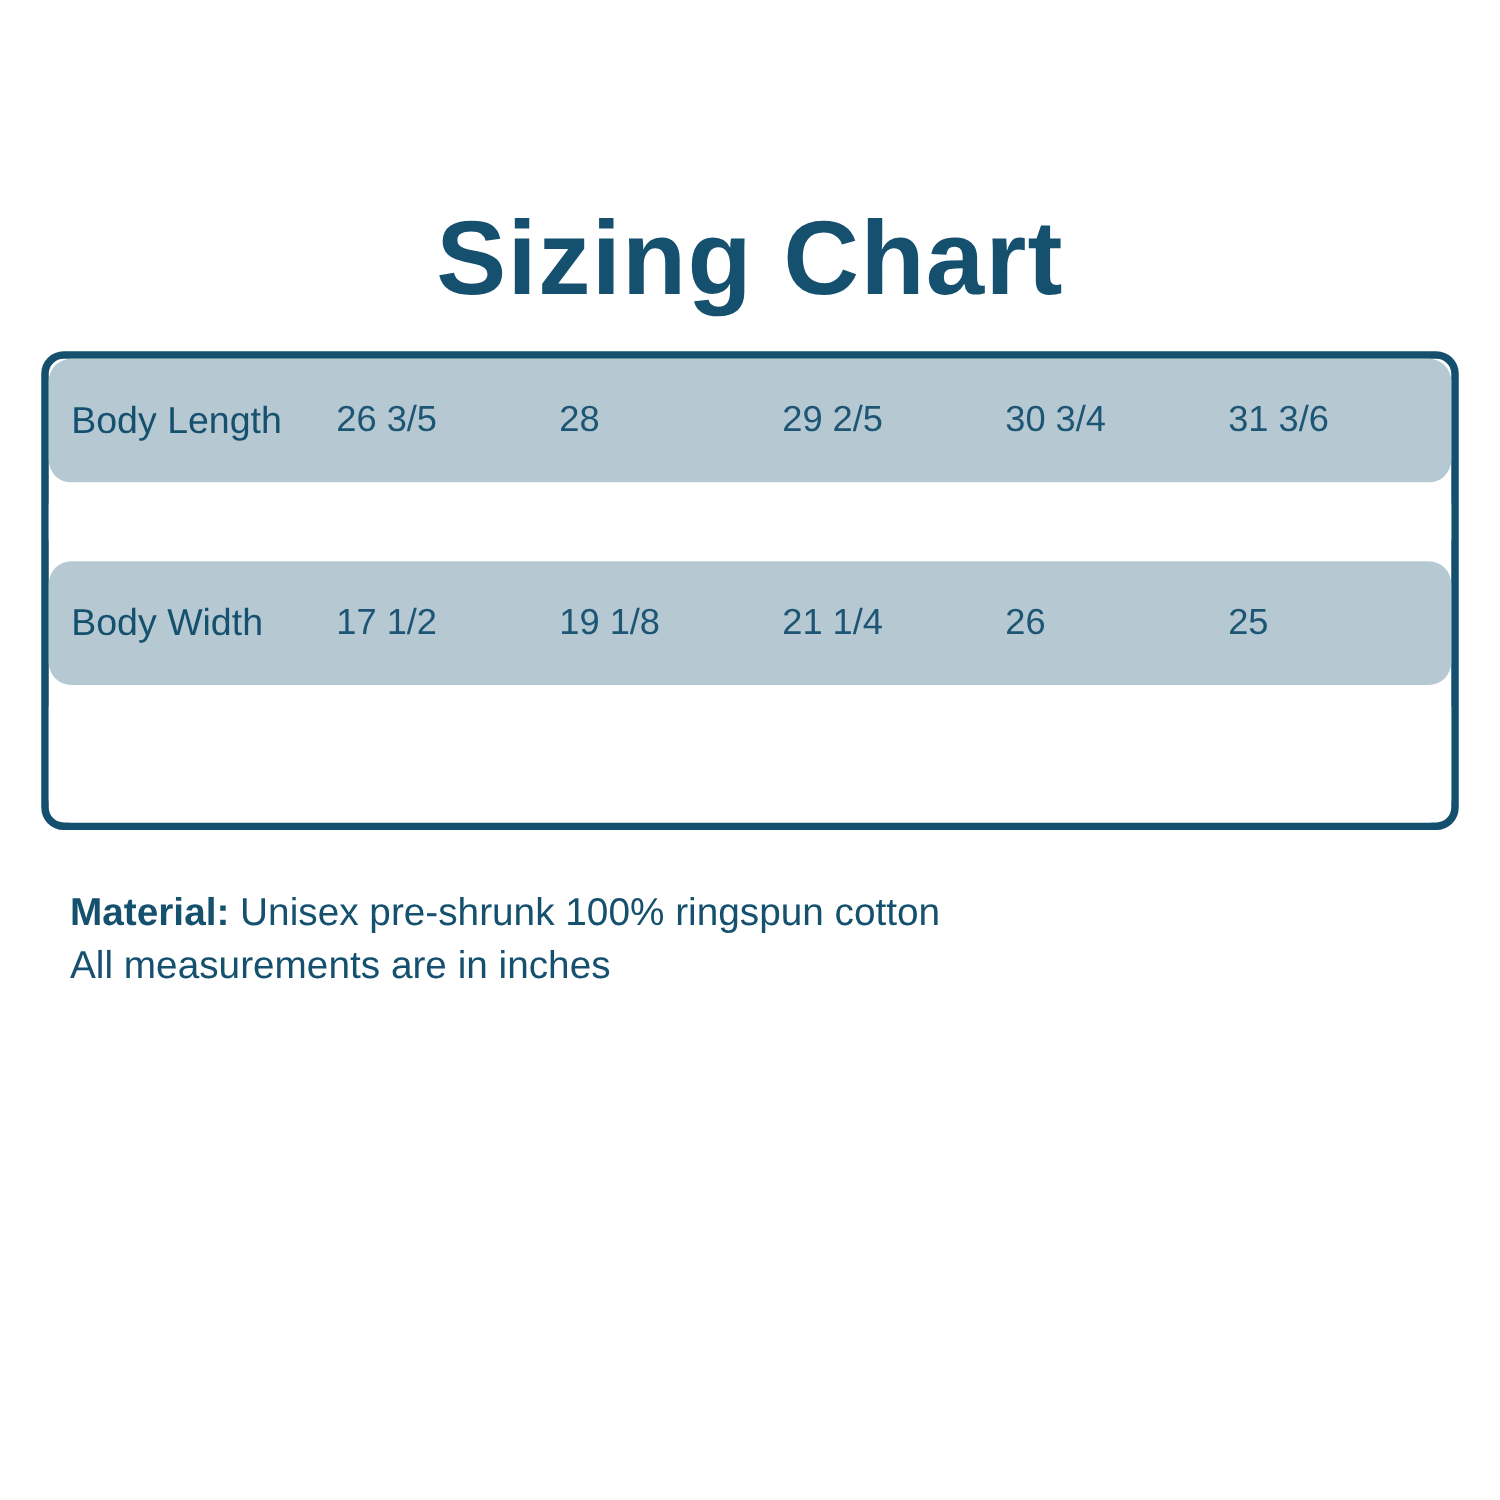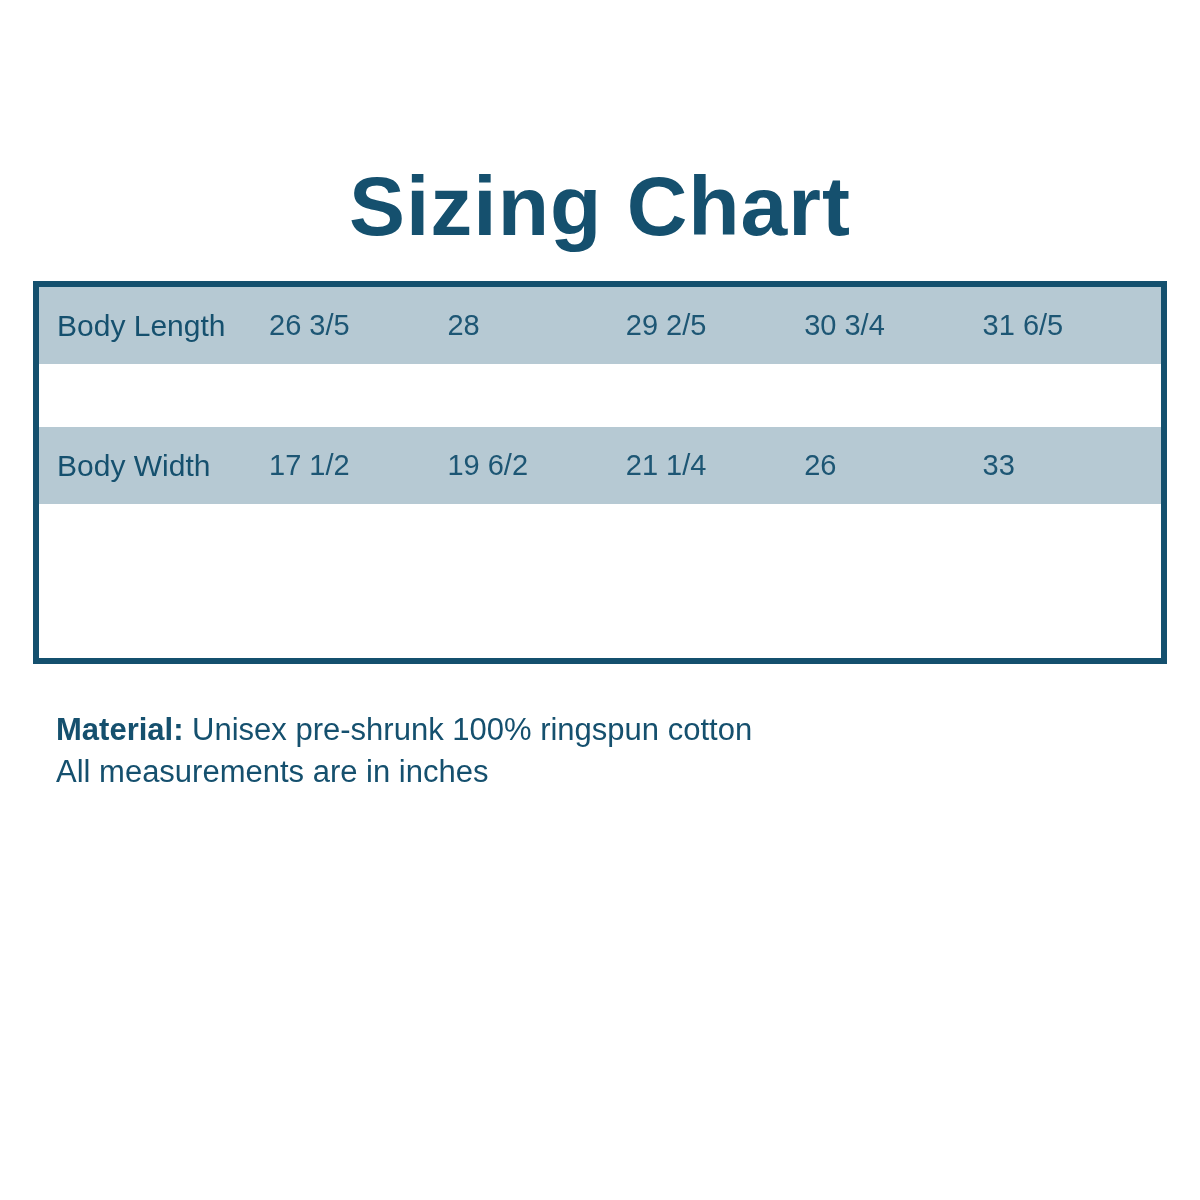--- a/index.html
+++ b/index.html
@@ -1,15 +1,15 @@
 <!DOCTYPE html>
 <html><head>
 <meta charset="utf-8">
 <style>
-  * { margin: 0; padding: 0; box-sizing: border-box; }
+  * { margin: 0; padding: 0; box-sizing: border-box; border-radius: 18px; }
   html, body { background: #ffffff; }
   .page {
     position: relative;
     width: 1200px;
     height: 1200px;
     background: #ffffff;
     font-family: "Liberation Sans", "DejaVu Sans", sans-serif;
     color: #15506e;
     overflow: hidden;
   }
@@ -35,21 +35,21 @@
     background: #ffffff;
     display: flex;
     flex-direction: column;
   }
   .trow {
     display: grid;
     grid-template-columns: 20.5% 15.9% 15.9% 15.9% 15.9% 15.9%;
     align-items: center;
   }
   .trow.head   { height: 57px; background: #ffffff; }
-  .trow.band   { height: 77px; background: #b6c9d3; }
+  .trow.band   { height: 99px; background: #b6c9d3; }
   .trow.spacer { height: 63px; background: #ffffff; }
   .trow.spacer-last { flex: 1; background: #ffffff; }
   .th {
     text-align: center;
     font-weight: bold;
     font-size: 27px;
     color: #15506e;
   }
   .cell {
     text-align: left;
@@ -82,32 +82,32 @@
 
   <div class="size-table">
 
 
     <div class="trow band">
       <div class="rowlabel">Body Length</div>
       <div class="cell">26 3/5</div>
       <div class="cell">28</div>
       <div class="cell">29 2/5</div>
       <div class="cell">30 3/4</div>
-      <div class="cell">31 6/5</div>
+      <div class="cell">31 3/6</div>
     </div>
 
     <div class="trow spacer"></div>
 
     <div class="trow band">
       <div class="rowlabel">Body Width</div>
       <div class="cell">17 1/2</div>
-      <div class="cell">19 6/2</div>
+      <div class="cell">19 1/8</div>
       <div class="cell">21 1/4</div>
       <div class="cell">26</div>
-      <div class="cell">33</div>
+      <div class="cell">25</div>
     </div>
 
     <div class="trow spacer-last"></div>
 
   </div>
 
   <div class="notes">
     <div><span class="b">Material:</span><span> Unisex pre-shrunk 100% ringspun cotton</span></div>
     <div>All measurements are in inches</div>
   </div>

